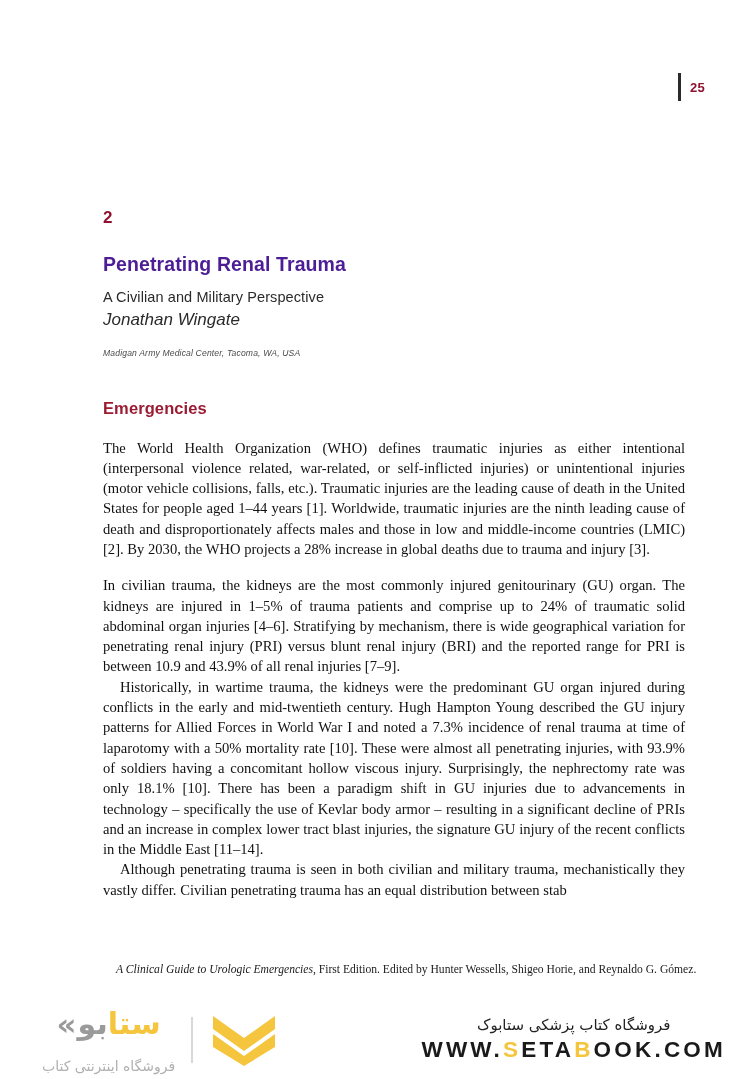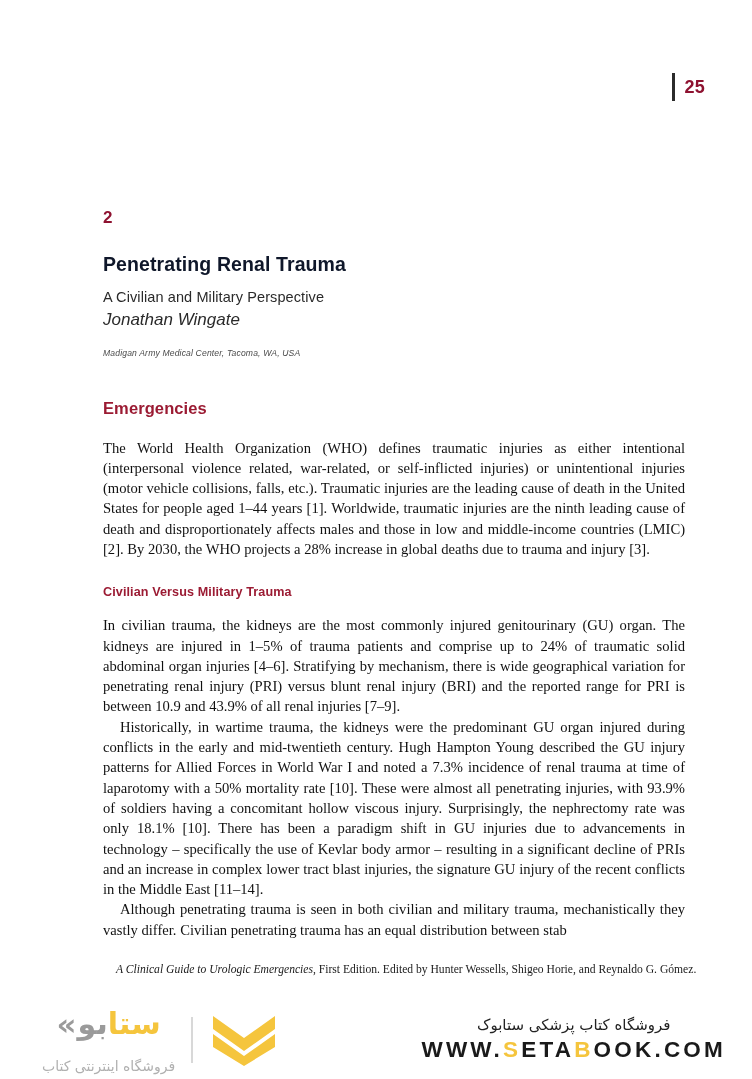--- a/index.html
+++ b/index.html
@@ -27,21 +27,21 @@
     height: 30px;
   }
   .folio-rule {
     width: 3px;
     height: 28px;
     background: #2b2b2b;
     margin-right: 9px;
   }
   .folio-num {
     font-family: "Liberation Sans", sans-serif;
-    font-size: 18px;
+    font-size: 13px;
     font-weight: 700;
     color: #8E1230;
     letter-spacing: 0.3px;
   }
 
   
   .content {
     position: absolute;
     left: 103px;
     top: 0;
@@ -55,21 +55,21 @@
     font-weight: 700;
     color: #8E1230;
     line-height: 1;
   }
 
   .chap-title {
     margin-top: 28px;
     font-family: "Liberation Sans", sans-serif;
     font-size: 19.5px;
     font-weight: 700;
-    color: #0f172a;
+    color: #4c1d95;
     letter-spacing: 0.1px;
     line-height: 1.1;
   }
 
   .chap-subtitle {
     margin-top: 13px;
     font-family: "Liberation Sans", sans-serif;
     font-size: 14.5px;
     font-weight: 400;
     color: #2a2a2a;
@@ -240,21 +240,20 @@
 
     <div class="chap-num">2</div>
     <h1 class="chap-title">Penetrating Renal Trauma</h1>
     <div class="chap-subtitle">A Civilian and Military Perspective</div>
     <div class="chap-author">Jonathan Wingate</div>
     <div class="chap-affil">Madigan Army Medical Center, Tacoma, WA, USA</div>
 
     <h2 class="h1">Emergencies</h2>
     <p class="body-p first">The World Health Organization (WHO) defines traumatic injuries as either intentional (interpersonal violence related, war-related, or self-inflicted injuries) or unintentional injuries (motor vehicle collisions, falls, etc.). Traumatic injuries are the leading cause of death in the United States for people aged 1–44 years [1]. Worldwide, traumatic injuries are the ninth leading cause of death and disproportionately affects males and those in low and middle-income countries (LMIC) [2]. By 2030, the WHO projects a 28% increase in global deaths due to trauma and injury [3].</p>
 
-    <h3 class="h2">Civilian Versus Military Trauma</h3>
     <p class="body-p after-h">In civilian trauma, the kidneys are the most commonly injured genitourinary (GU) organ. The kidneys are injured in 1–5% of trauma patients and comprise up to 24% of traumatic solid abdominal organ injuries [4–6]. Stratifying by mechanism, there is wide geographical variation for penetrating renal injury (PRI) versus blunt renal injury (BRI) and the reported range for PRI is between 10.9 and 43.9% of all renal injuries [7–9].</p>
     <p class="body-p cont">Historically, in wartime trauma, the kidneys were the predominant GU organ injured during conflicts in the early and mid-twentieth century. Hugh Hampton Young described the GU injury patterns for Allied Forces in World War I and noted a 7.3% incidence of renal trauma at time of laparotomy with a 50% mortality rate [10]. These were almost all penetrating injuries, with 93.9% of soldiers having a concomitant hollow viscous injury. Surprisingly, the nephrectomy rate was only 18.1% [10]. There has been a paradigm shift in GU injuries due to advancements in technology – specifically the use of Kevlar body armor – resulting in a significant decline of PRIs and an increase in complex lower tract blast injuries, the signature GU injury of the recent conflicts in the Middle East [11–14].</p>
     <p class="body-p cont">Although penetrating trauma is seen in both civilian and military trauma, mechanistically they vastly differ. Civilian penetrating trauma has an equal distribution between stab</p>
 
   </div>
 
   <div class="footnote">
     <i>A Clinical Guide to Urologic Emergencies</i><span>, First Edition. Edited by Hunter Wessells, Shigeo Horie, and Reynaldo G. Gómez.</span>
   </div>
 

